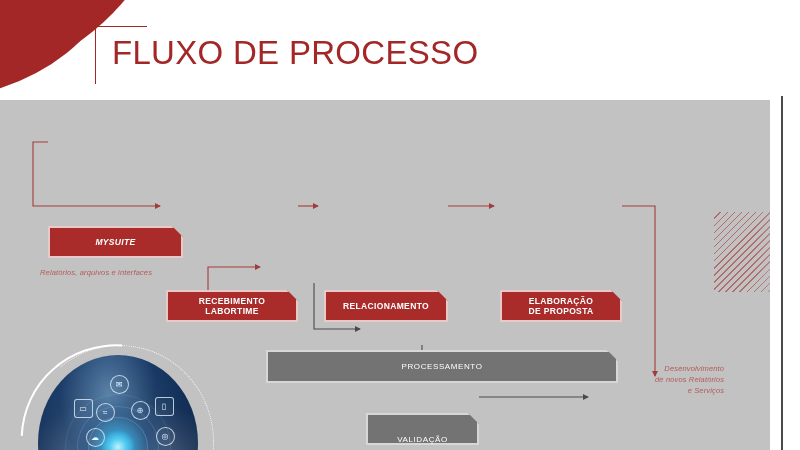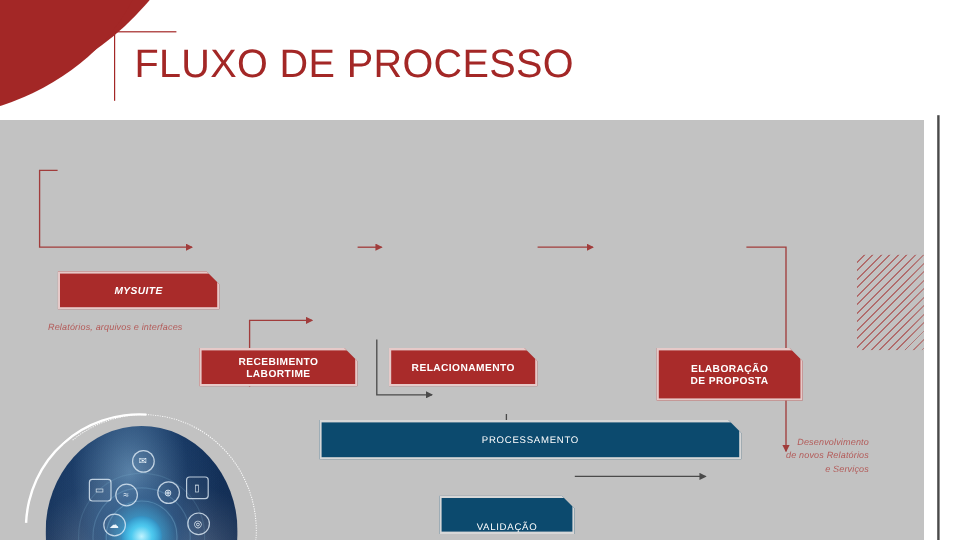--- a/index.html
+++ b/index.html
@@ -98,33 +98,33 @@
   .box .label { display: block; }
   .box-red {
     background: #A92B2A;
     color: #ffffff;
     border: 2px solid #E6C9C8;
     font-size: 8.5px;
     font-weight: 700;
     box-shadow: 1.5px 1.5px 2.5px rgba(0,0,0,0.25);
   }
   .box-dark {
-    background: #0c4a6e;
+    background: #737373;
     color: #ffffff;
     border: 2px solid #D7D7D7;
     font-size: 8px;
     font-weight: 400;
     letter-spacing: 0.6px;
     box-shadow: 1.5px 1.5px 2.5px rgba(0,0,0,0.28);
   }
 
   #b-mysuite      { left: 48px;  top: 126px; width: 135px; height: 32px; }
   #b-recebimento  { left: 166px; top: 190px; width: 132px; height: 32px; }
   #b-relacionamento { left: 324px; top: 190px; width: 124px; height: 32px; }
-  #b-elaboracao   { left: 500px; top: 190px; width: 122px; height: 44px; margin-left: 47px; }
+  #b-elaboracao   { left: 500px; top: 190px; width: 122px; height: 32px; }
   #b-processamento{ left: 266px; top: 250px; width: 352px; height: 33px; }
   #b-validacao    { left: 366px; top: 313px; width: 113px; height: 32px; }
 
   
   .anno {
     position: absolute;
     color: #B35A58;
     font-style: italic;
     font-size: 7.5px;
     line-height: 1.45;

